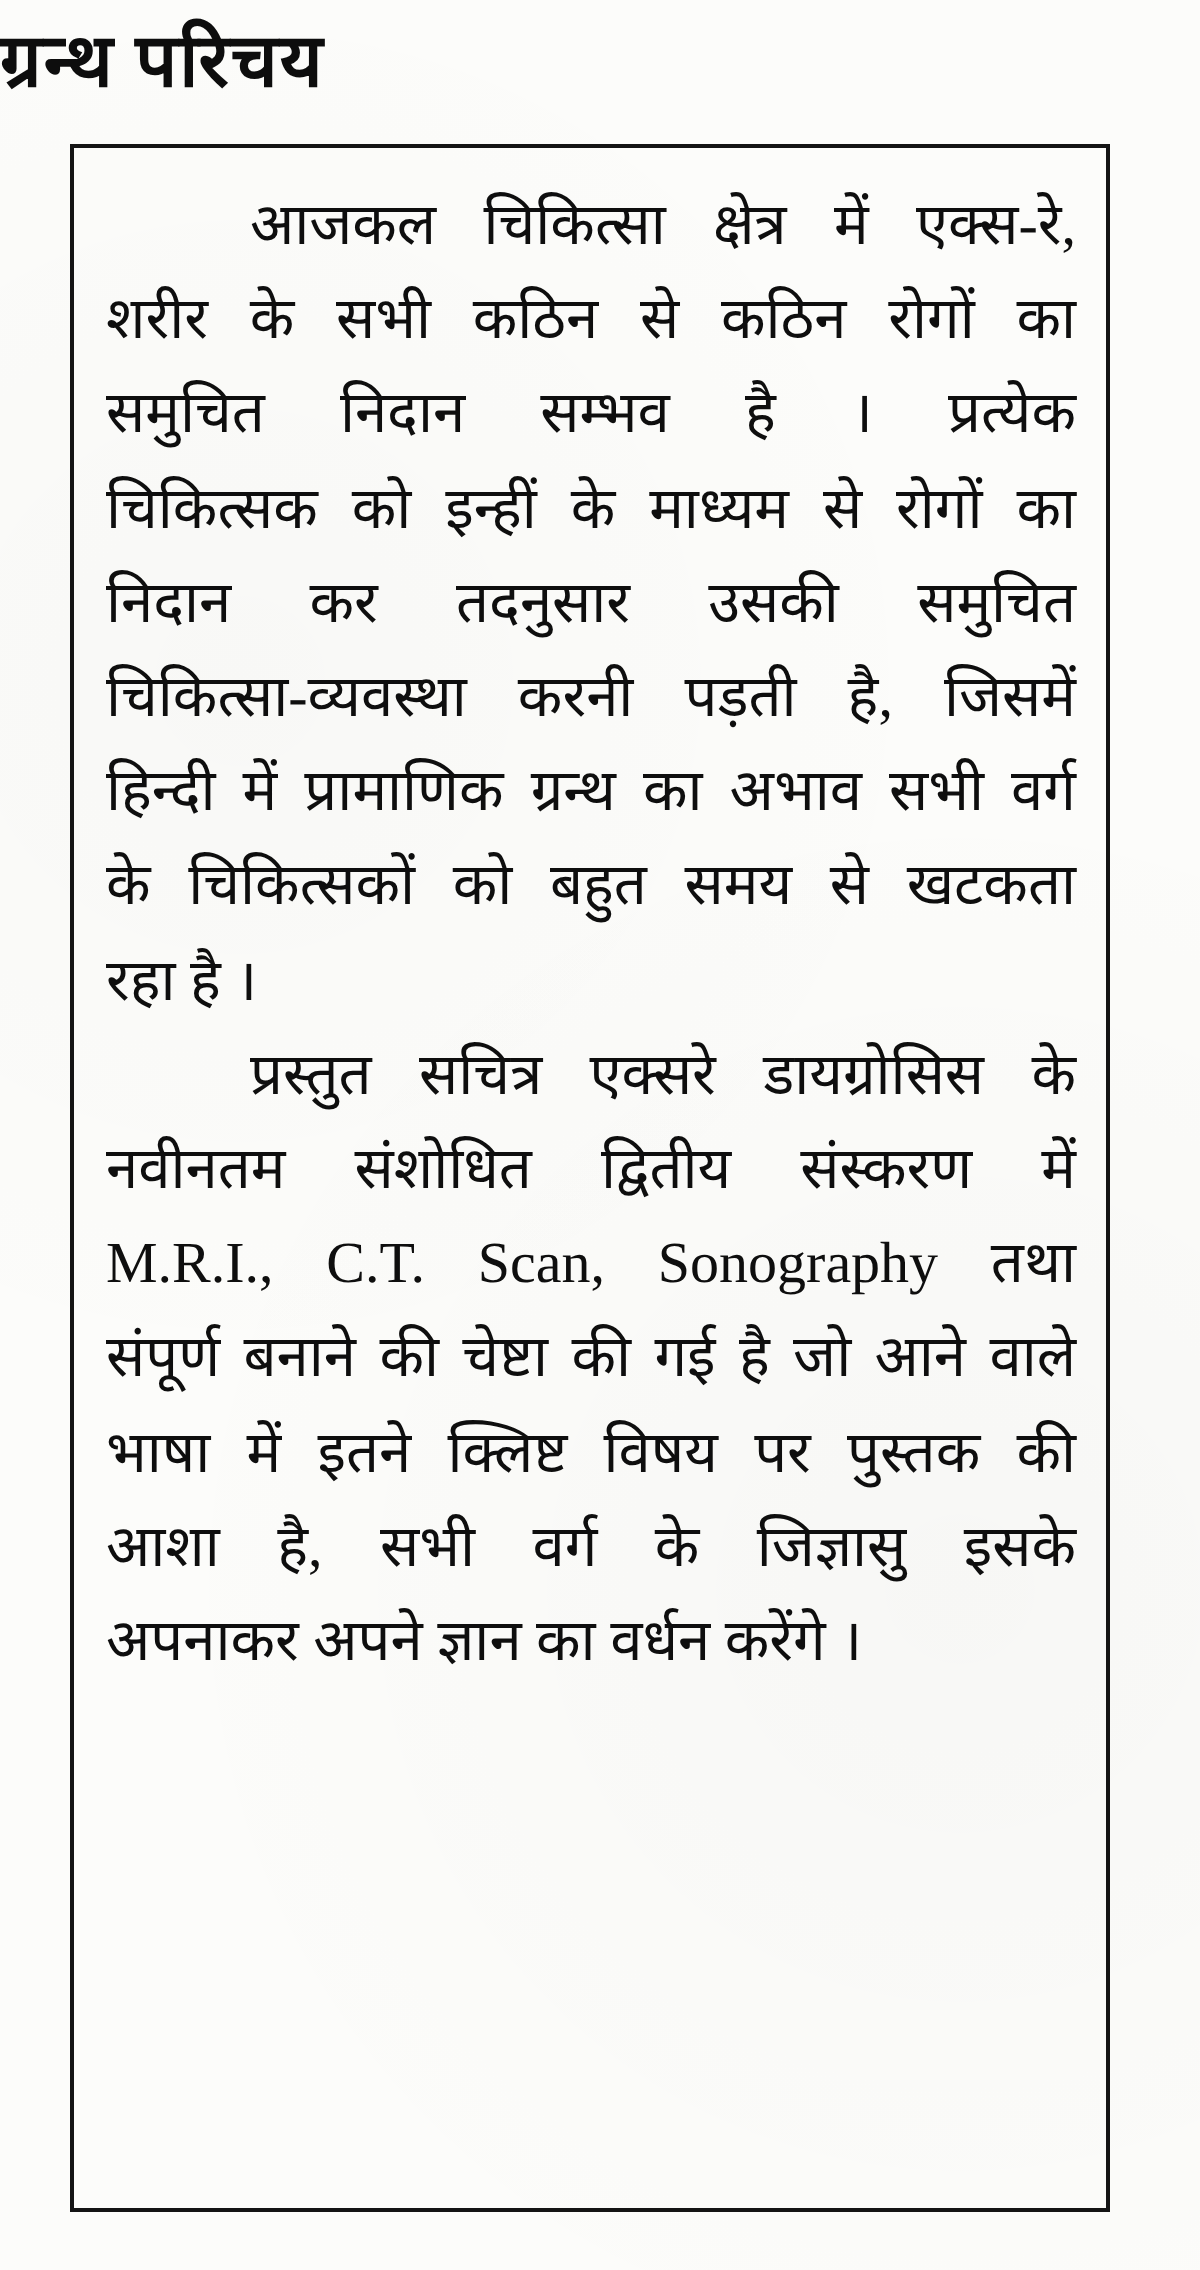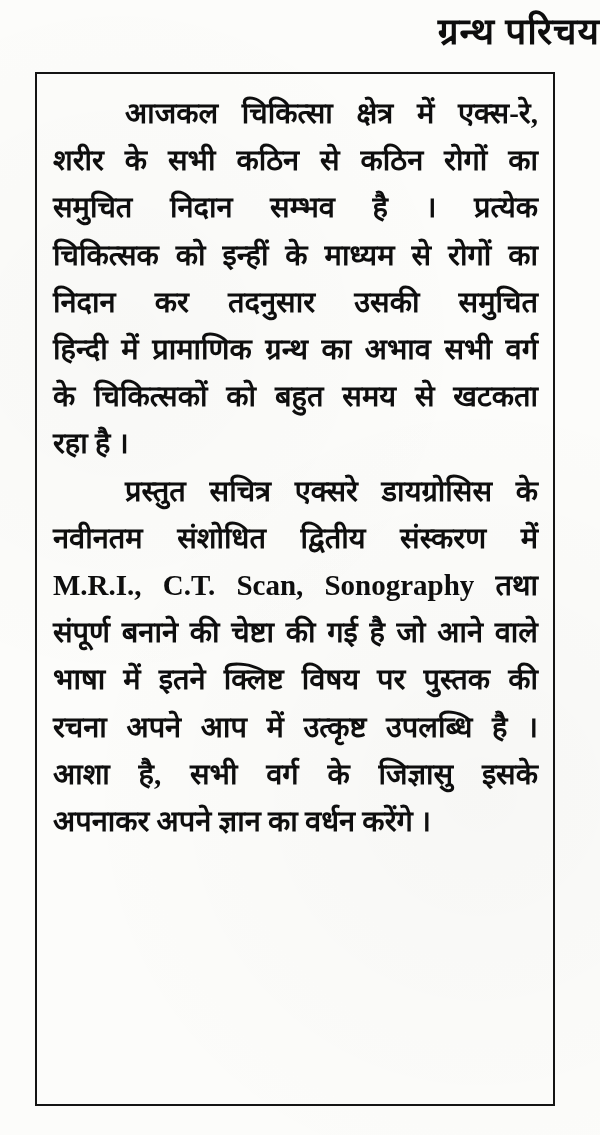--- a/index.html
+++ b/index.html
@@ -16,21 +16,21 @@
       radial-gradient(circle at 20% 30%, rgba(0,0,0,0.015), transparent 40%),
       radial-gradient(circle at 80% 70%, rgba(0,0,0,0.02), transparent 45%),
       #fcfcfa;
     overflow: hidden;
     font-family: "Liberation Serif", "DejaVu Serif", "DejaVu Sans", serif;
     color: #111;
   }
   .page-title {
     margin: 0;
     padding-top: 8px;
-    text-align: right;
+    text-align: left;
     font-size: 37px;
     line-height: 48px;
     font-weight: bold;
     letter-spacing: 1px;
     color: #0d0d0d;
   }
   .text-box {
     position: absolute;
     left: 35px;
     top: 72px;
@@ -41,21 +41,21 @@
     padding: 16px 15px 0 16px;
     background: transparent;
   }
   .line {
     font-size: 29px;
     line-height: 47.2px;
     white-space: normal;
     text-align: justify;
     text-align-last: justify;
     color: #0e0e0e;
-    font-weight: 700;
+    font-weight: 400;
   }
   .line.indent {
     text-indent: 72px;
   }
   .line.no-justify {
     text-align: center;
     text-align-last: left;
   }
 </style>
 </head>
@@ -64,25 +64,25 @@
 <div class="page">
   <h1 class="page-title">ग्रन्थ परिचय</h1>
 
   <div class="text-box">
 
   <div class="line indent">आजकल चिकित्सा क्षेत्र में एक्स-रे,</div>
       <div class="line">शरीर के सभी कठिन से कठिन रोगों का</div>
       <div class="line">समुचित निदान सम्भव है । प्रत्येक</div>
       <div class="line">चिकित्सक को इन्हीं के माध्यम से रोगों का</div>
       <div class="line">निदान कर तदनुसार उसकी समुचित</div>
+      <div class="line">चिकित्सा-व्यवस्था करनी पड़ती है, जिसमें</div>
       <div class="line">हिन्दी में प्रामाणिक ग्रन्थ का अभाव सभी वर्ग</div>
       <div class="line">के चिकित्सकों को बहुत समय से खटकता</div>
       <div class="line no-justify">रहा है ।</div>
       <div class="line indent">प्रस्तुत सचित्र एक्सरे डायग्रोसिस के</div>
       <div class="line">नवीनतम संशोधित द्वितीय संस्करण में</div>
       <div class="line">M.R.I., C.T. Scan, Sonography तथा</div>
       <div class="line">संपूर्ण बनाने की चेष्टा की गई है जो आने वाले</div>
       <div class="line">भाषा में इतने क्लिष्ट विषय पर पुस्तक की</div>
-      <div class="line">रचना अपने आप में उत्कृष्ट उपलब्धि है ।</div>
       <div class="line">आशा है, सभी वर्ग के जिज्ञासु इसके</div>
       <div class="line no-justify">अपनाकर अपने ज्ञान का वर्धन करेंगे ।</div>
     </div>
 </div>
 
 </body></html>

